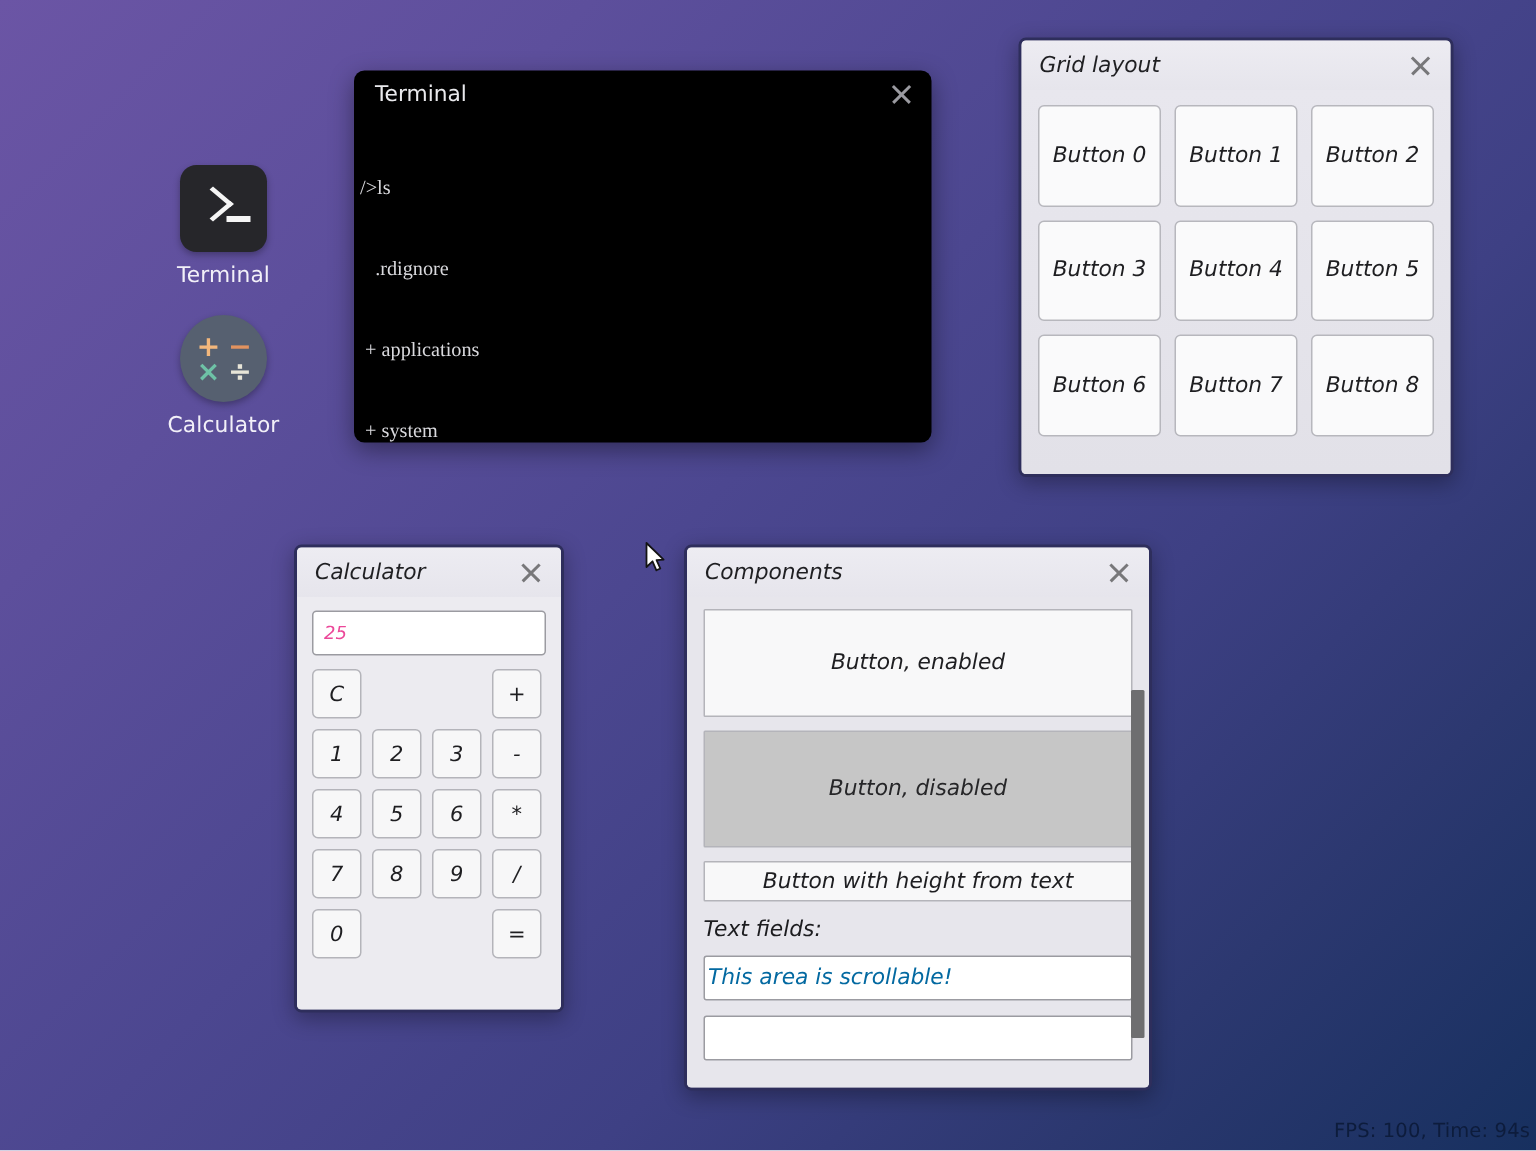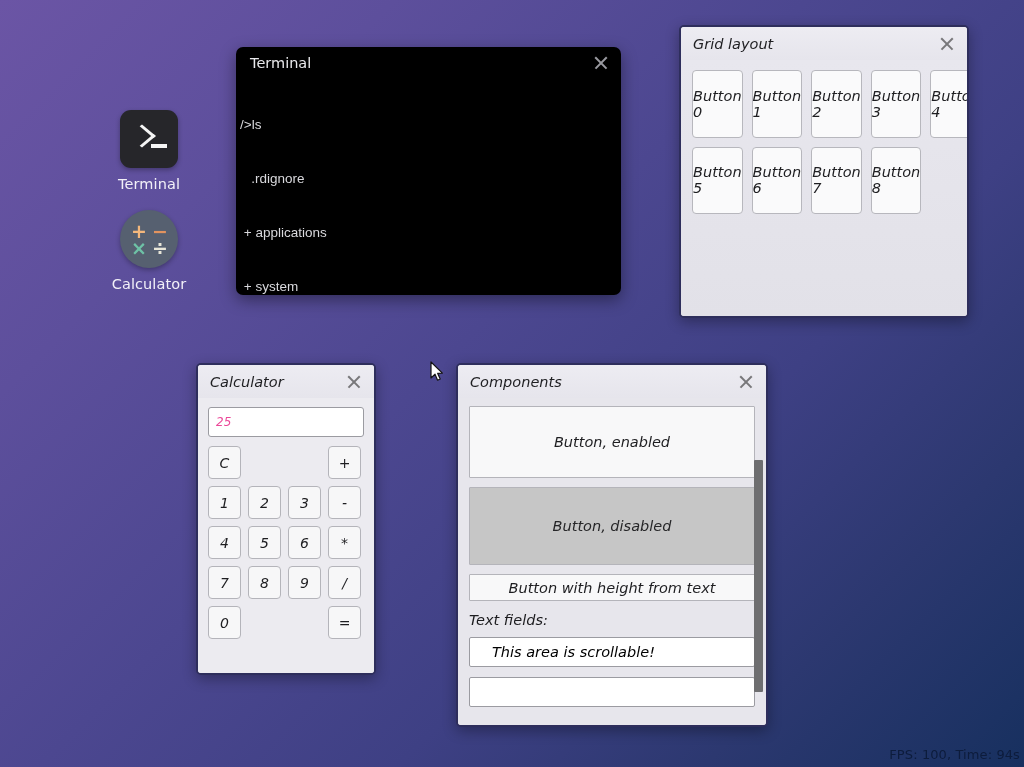--- a/index.html
+++ b/index.html
@@ -146,36 +146,36 @@
   }
   #terminal .tw-title .t-text {
     flex: 1;
     font-size: 14.5px;
     color: #e9e9ec;
   }
   #terminal .win-close { opacity: 1; }
   #terminal .win-close::before, #terminal .win-close::after { background: #9a9aa0; }
   .term-body {
     padding: 2px 0 0 4px;
-    font-family: Liberation Sans, sans-serif;
+    font-family: Liberation Serif, serif;
     font-size: 13.5px;
     line-height: 18px;
     color: #d9d9dd;
     white-space: pre;
   }
 
   
   #gridwin {
     left: 679px; top: 25px;
     width: 290px; height: 293px;
   }
   #gridwin .win-body {
     padding: 10px 11px 25px 11px;
     display: grid;
-    grid-template-columns: repeat(5, 1fr);
+    grid-template-columns: repeat(3, 1fr);
     grid-template-rows: repeat(3, 1fr);
     gap: 9px;
     height: calc(100% - 33px);
     box-sizing: border-box;
     background: linear-gradient(180deg,#e8e7ee 0%, #e2e1e8 100%);
   }
   .gbtn {
     background: #fafafb;
     border: 1px solid #b7b7bd;
     border-radius: 4px;
@@ -287,23 +287,23 @@
     color: #1c1c1f;
     margin-bottom: 9px;
   }
   .tfield {
     height: 30px;
     background: #fff;
     border: 1px solid #9b9ba1;
     border-radius: 2px;
     display: flex;
     align-items: center;
-    padding: 0 22px;
-    font-size: 14.5px;
-    color: #000000;
+    padding: 0 2px;
+    font-size: 14.5px;
+    color: #0369a1;
     box-sizing: border-box;
     margin-bottom: 10px;
     cursor: text;
   }
   .scrollbar-track {
     position: absolute;
     right: 3px;
     top: 0;
     width: 9px;
     height: 100%;

